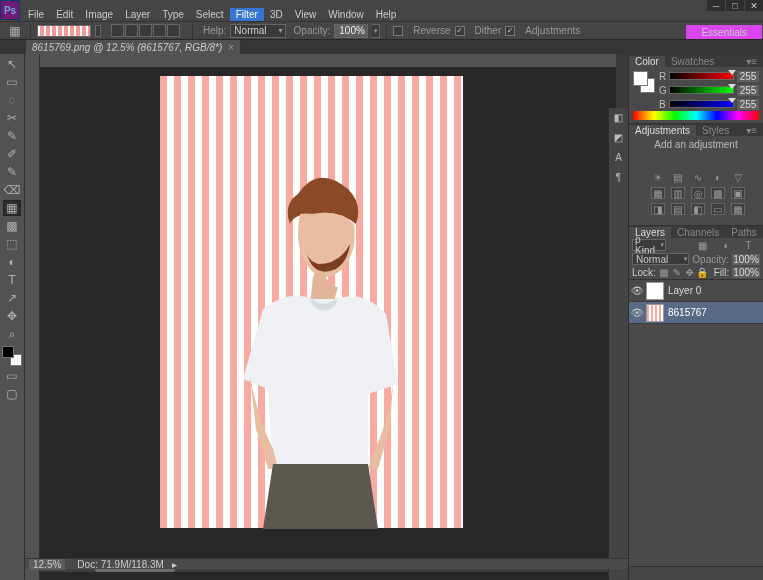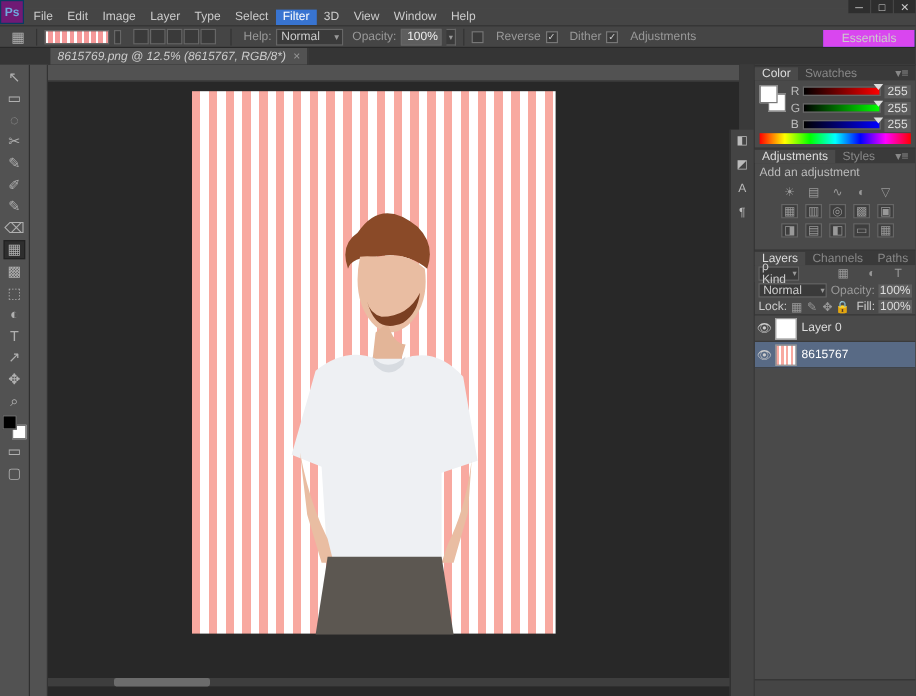--- a/index.html
+++ b/index.html
@@ -21,21 +21,21 @@
   .opt-btns span { width:13px; height:13px; background:#3a3a3a; border:1px solid #666; display:inline-block;}
   .opt-sep { width:1px; height:14px; background:#333; margin:0 2px;}
   .opt-label { color:#999; margin-left:4px;}
   .opt-select { background:#3a3a3a; border:1px solid #666; padding:0 18px 0 3px; height:14px; display:inline-flex; align-items:center; position:relative;}
   .opt-select::after{content:"▾"; position:absolute; right:2px; font-size:8px; color:#999;}
   .opt-num { background:#5e5e5e; color:#eee; border:1px solid #666; padding:0 4px; height:14px; display:inline-flex; align-items:center; width:34px;}
   .opt-num-drop{ width:8px;height:14px;background:#3a3a3a;border:1px solid #666;border-left:none;display:inline-flex;align-items:center;justify-content:center;font-size:7px;color:#999;}
   .chk { width:10px; height:10px; background:#3a3a3a; border:1px solid #777; display:inline-flex; align-items:center; justify-content:center; font-size:8px; color:#ccc; margin-right:2px;}
   .essentials { position:absolute; right:1px; top:25px; background:#1d4ed8; border:7px solid #d946ef; padding:0 8px; height:13px; display:flex; align-items:center; }
 
-  .tabbar { height:14px; background:#353535; display:flex; align-items:center; padding-left:42px;}
+  .tabbar { height:14px; background:#353535; display:flex; align-items:center; padding-left:26px;}
   .doctab { background:#525252; height:14px; padding:0 6px; display:flex; align-items:center; font-style:italic; color:#ddd; border-right:1px solid #333;}
   .doctab .x { margin-left:6px; color:#999; font-style:normal;}
 
   
   .workspace { position:absolute; left:0; top:54px; right:0; bottom:0; display:flex; }
   .toolcol { width:25px; background:#525252; border-right:1px solid #2f2f2f; padding:2px 0; display:flex; flex-direction:column; align-items:center; gap:2px;}
   .tool { width:18px; height:16px; display:flex; align-items:center; justify-content:center; color:#b0b0b0; font-size:12px; cursor:default;}
   .tool.sel { background:#2e2e2e; border:1px solid #222;}
   .fgbg { position:relative; width:20px; height:20px; margin-top:2px;}
   .fgbg .fg, .fgbg .bg { position:absolute; width:12px; height:12px; border:1px solid #777;}
@@ -80,21 +80,21 @@
   .slider-track { flex:1; height:8px; border:1px solid #666; position:relative;}
   .slider-track.r{background:linear-gradient(90deg,#000,#f00);}
   .slider-track.g{background:linear-gradient(90deg,#000,#0f0);}
   .slider-track.b{background:linear-gradient(90deg,#000,#00f);}
   .slider-track .handle{position:absolute; right:-3px; top:-3px; width:0;height:0;border-left:4px solid transparent;border-right:4px solid transparent;border-top:5px solid #ddd;}
   .slider-val{ background:#5e5e5e; width:22px; height:11px; display:flex;align-items:center;justify-content:center; color:#ddd;}
   .hue-strip { position:absolute; left:4px; right:4px; bottom:3px; height:9px; background:linear-gradient(90deg,red,yellow,lime,cyan,blue,magenta,red);}
   
   
   .adj-body { padding:3px 4px 6px;}
-  .adj-label { color:#bbb; margin-bottom:4px; display:block;}
+  .adj-label { color:#bbb; margin-bottom:21px; display:block;text-align:center;}
   .adj-row { display:flex; gap:6px; margin-bottom:4px; padding-left:18px;}
   .adj-row span { width:14px;height:12px; color:#999; display:flex;align-items:center;justify-content:center;}
   .adj-row.boxed span { border:1px solid #666; background:#3e3e3e;}
 
   
   .layers-panel { flex:1; display:flex; flex-direction:column; min-height:0;}
   .lyr-toolbar { display:flex; align-items:center; height:14px; background:#4a4a4a; padding:0 3px; gap:16px;}
   .lyr-toolbar .sel{ background:#3a3a3a;border:1px solid #666;padding:0 10px 0 2px;height:12px;position:relative;display:inline-flex;align-items:center;}
   .lyr-toolbar .sel::after{content:"▾";position:absolute;right:1px;font-size:7px;color:#999;}
   .lyr-toolbar .sp{flex:1;}
@@ -357,13 +357,18 @@
           <span class="thumb stripe"></span>
           <span class="name">8615767</span>
         </div>
       </div>
       <div class="layer-footer"></div>
     </div>
   </div>
 </div>
 
 <div class="statusbar">
+  <div class="status-row">
+    <span class="zoom-box">12.5%</span>
+    <span>Doc: 71.9M/118.3M</span>
+    <span>▸</span>
+  </div>
 </div>
 
 </body></html>

